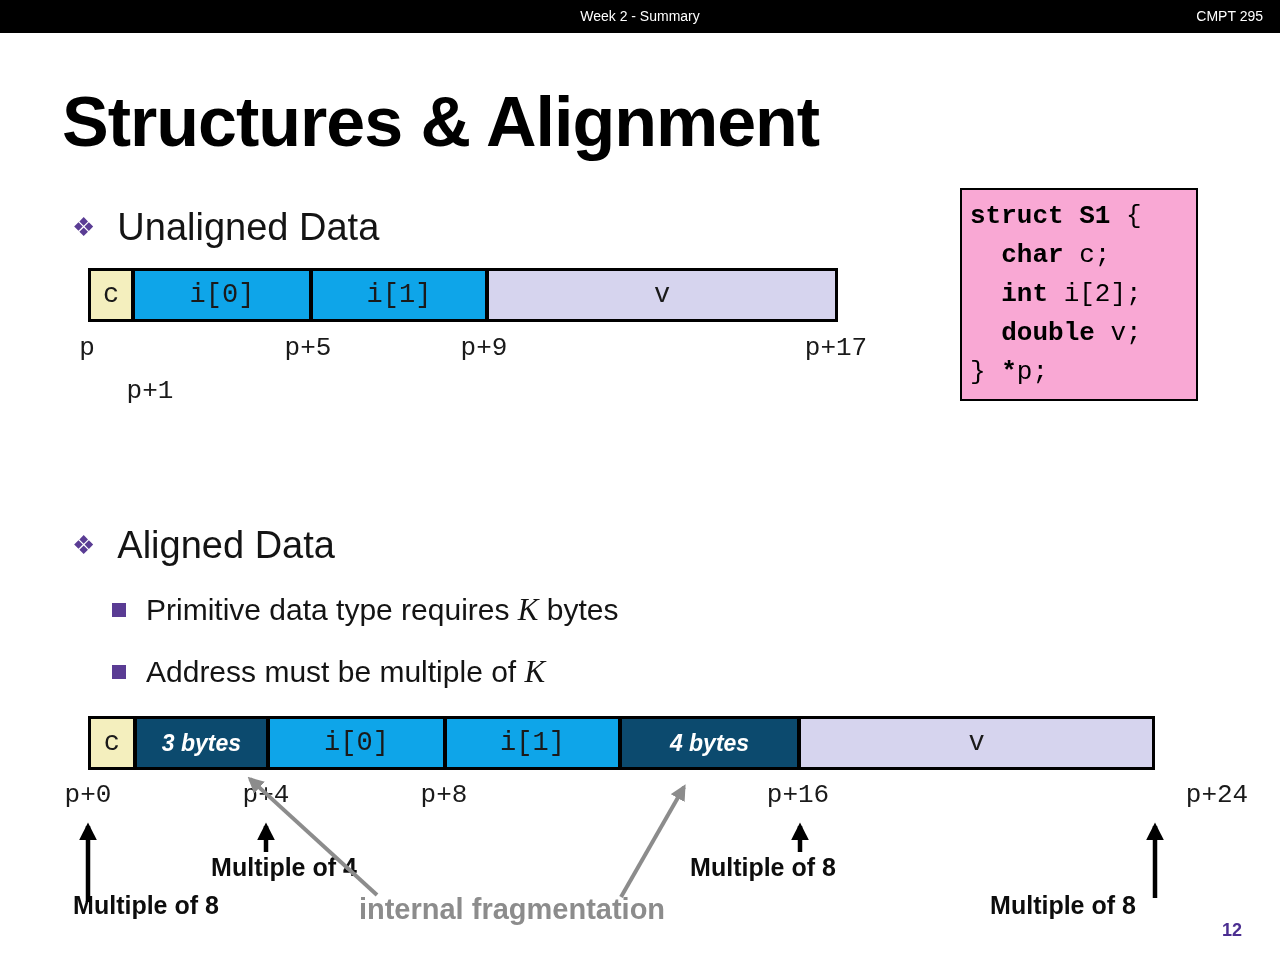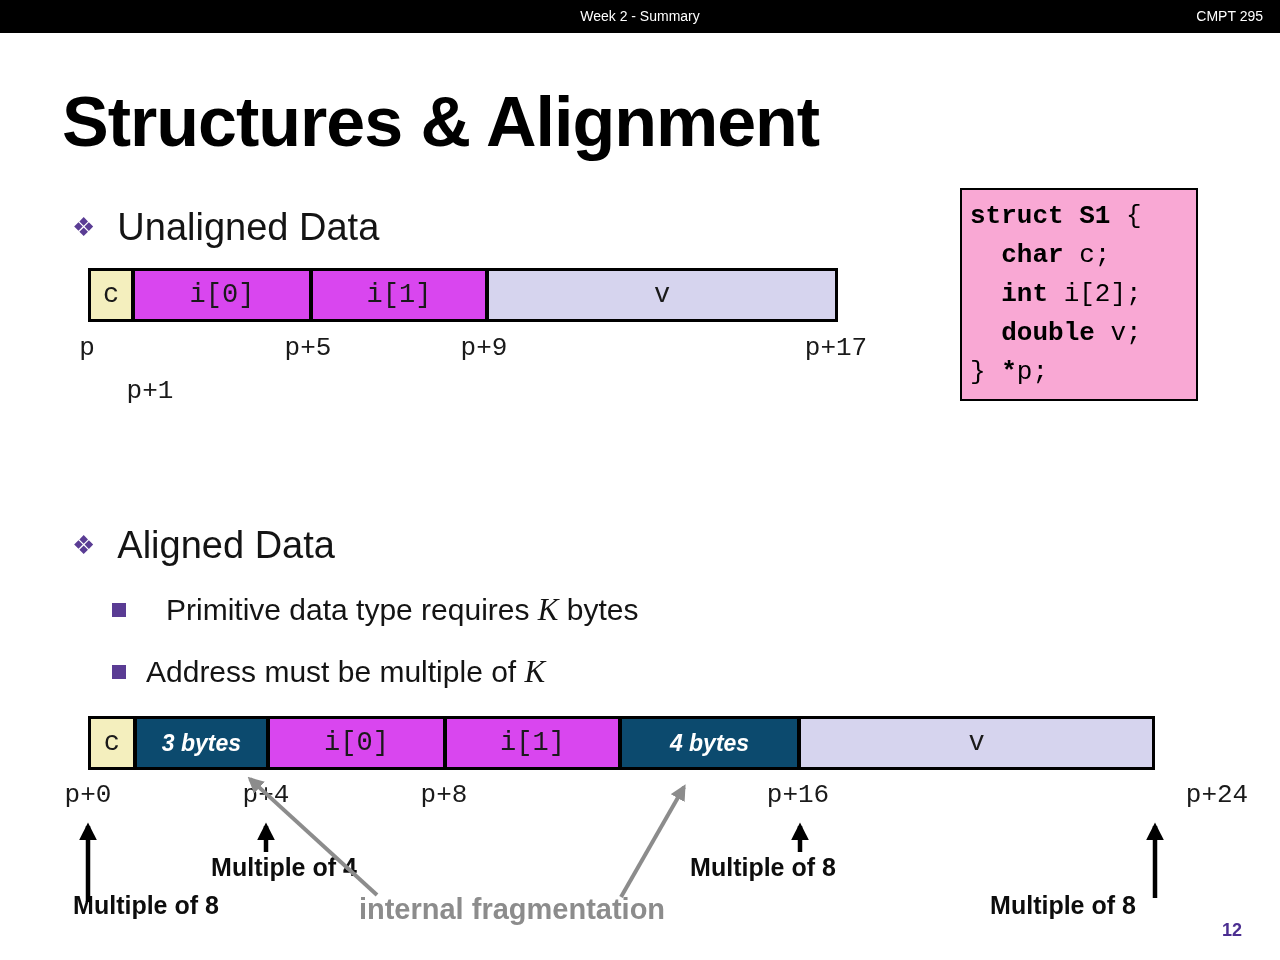--- a/index.html
+++ b/index.html
@@ -21,21 +21,21 @@
   .subbullet{position:absolute;display:flex;align-items:flex-start;}
   .sq{width:14px;height:14px;background:#5a3c94;margin-top:11px;margin-right:20px;flex:0 0 auto;}
   .sub-text{font-size:30px;color:#141414;line-height:36px;}
   .kvar{font-family:"Liberation Serif",serif;font-style:italic;font-size:31px;}
   
   .bar{position:absolute;display:flex;border:3px solid #000;box-sizing:border-box;height:54px;}
   .cell{box-sizing:border-box;height:48px;display:flex;align-items:center;justify-content:center;}
   .cell + .cell{border-left:4px solid #000;}
   .cell-mono{font-family:"Liberation Mono",monospace;font-size:27px;color:#1a1a1a;}
   .c-char{background:#f4efbe;}
-  .c-int{background:#d946ef;}
+  .c-int{background:#0ea5e9;}
   .c-double{background:#d6d4ee;}
   .c-pad{background:#0c4a6e;}
   .pad-label{font-style:italic;font-weight:700;font-size:23px;color:#fff;
              font-family:"Liberation Sans",sans-serif;}
   .addr{position:absolute;transform:translateX(-50%);font-family:"Liberation Mono",monospace;
         font-size:26px;color:#1a1a1a;white-space:nowrap;}
   
   .codebox{position:absolute;left:960px;top:188px;width:238px;height:213px;background:#f9a8d4;
            border:2px solid #000;box-sizing:border-box;padding:7px 8px 0 8px;}
   .codeline{font-family:"Liberation Mono",monospace;font-size:26px;line-height:39px;
@@ -92,21 +92,21 @@
     <div class="codeline"><span>  </span><span class="kw">int</span><span> i[2];</span></div>
     <div class="codeline"><span>  </span><span class="kw">double</span><span> v;</span></div>
     <div class="codeline"><span>} </span><span class="kw">*</span><span>p;</span></div>
   </div>
 
   <div class="bullet" style="left:72px;top:521px;">
     <span class="diamond">❖</span>
     <span class="bullet-text">Aligned Data</span>
   </div>
 
-  <div class="subbullet" style="left:112px;top:592px;gap:20px;">
+  <div class="subbullet" style="left:112px;top:592px;">
     <span class="sq"></span>
     <span class="sub-text"><span>Primitive data type requires </span><span class="kvar">K</span><span> bytes</span></span>
   </div>
   <div class="subbullet" style="left:112px;top:654px;">
     <span class="sq"></span>
     <span class="sub-text"><span>Address must be multiple of </span><span class="kvar">K</span></span>
   </div>
 
   <div class="bar" style="left:88px;top:716px;width:1067px;">
     <div class="cell c-char" style="width:42px;">

